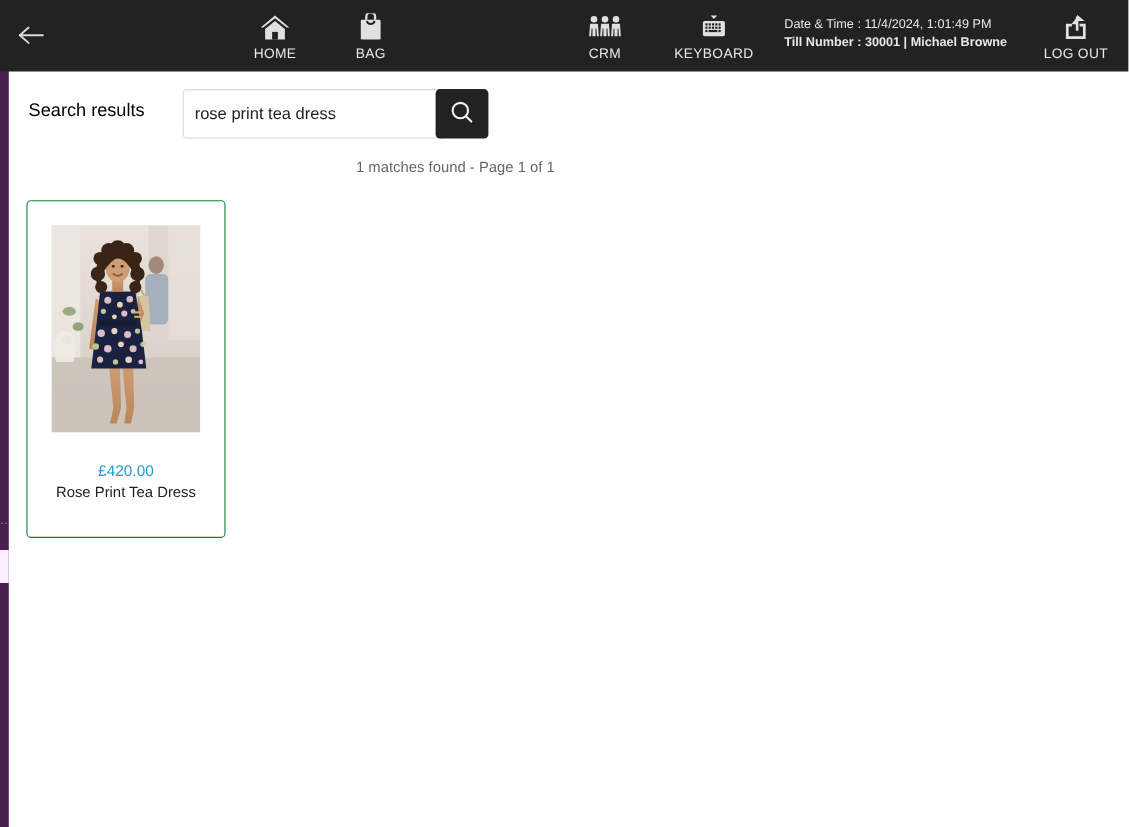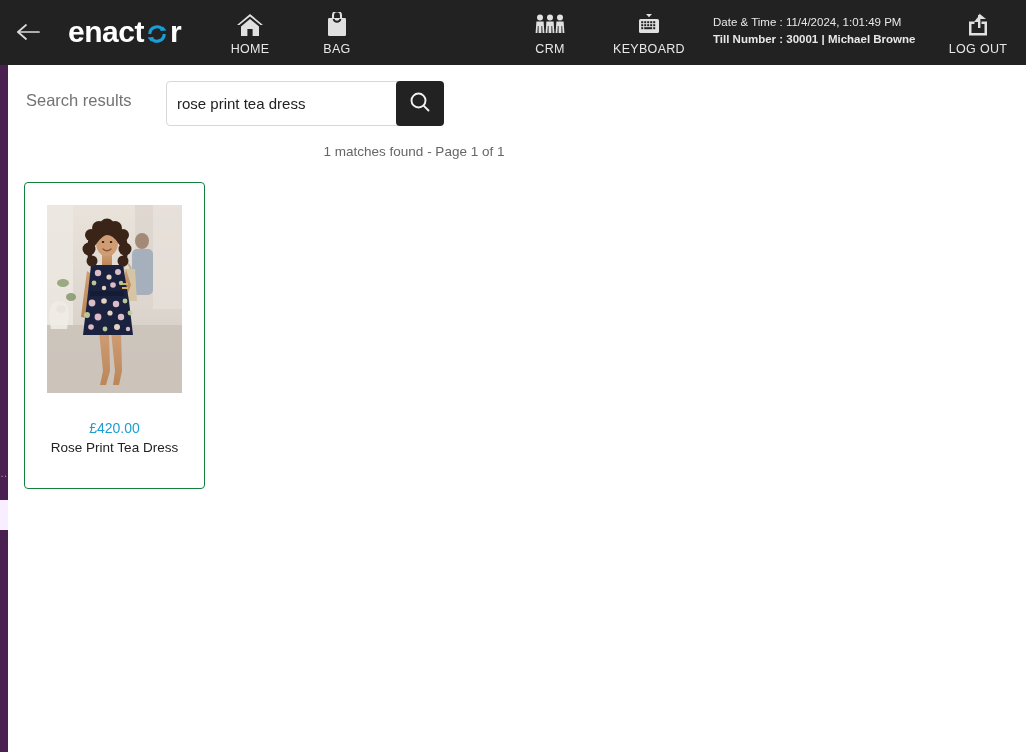--- a/index.html
+++ b/index.html
@@ -147,21 +147,21 @@
     height: 72px;
     background: #ffffff;
     z-index: 4;
   }
 
   .search-results-label {
     position: absolute;
     left: 18px;
     top: 26px;
     font-size: 16.5px;
-    color: #737373;
+    color: #000000;
   }
 
   .search-wrap {
     position: absolute;
     left: 158px;
     top: 16px;
     width: 278px;
     height: 45px;
   }
   .search-input {
@@ -355,32 +355,20 @@
 
     <div class="back-btn">
       <span>
         <svg width="26" height="20" viewBox="0 0 26 20">
           <path d="M11 3 L3 10 L11 17" fill="none" stroke="#dcdcdc" stroke-width="1.7" stroke-linecap="round" stroke-linejoin="round"></path>
           <line x1="3" y1="10" x2="24" y2="10" stroke="#dcdcdc" stroke-width="1.7" stroke-linecap="round"></line>
         </svg>
       </span>
     </div>
 
-    <div class="logo">
-      <span>enact</span>
-        <span class="logo-o">
-          <svg width="24" height="24" viewBox="0 0 24 24">
-          <path d="M19.2 12 A7.2 7.2 0 0 1 6.4 16.5" fill="none" stroke="#1a9ed4" stroke-width="3.1" stroke-linecap="butt"></path>
-          <path d="M4.8 12 A7.2 7.2 0 0 1 17.6 7.5" fill="none" stroke="#1a9ed4" stroke-width="3.1" stroke-linecap="butt"></path>
-          <polygon points="17.9,4.2 21.4,8.4 15.1,9.0" fill="#1a9ed4"></polygon>
-          <polygon points="6.1,19.8 2.6,15.6 8.9,15.0" fill="#1a9ed4"></polygon>
-        </svg>
-        </span>
-        <span>r</span>
-    </div>
 
     <div class="nav-item" id="nav-home">
       <span class="nav-icon">
         <svg width="30" height="26" viewBox="0 0 30 26">
           <path d="M15 2 L28 13 L25.6 13 L15 4.6 L4.4 13 L2 13 Z" fill="#e0e0e0"></path>
           <path d="M15 7 L24 14.4 L24 24 L6 24 L6 14.4 Z" fill="#e0e0e0"></path>
           <rect x="12.4" y="17" width="5.2" height="7" fill="#222222"></rect>
         </svg>
       </span>
       <span class="nav-label">HOME</span>

